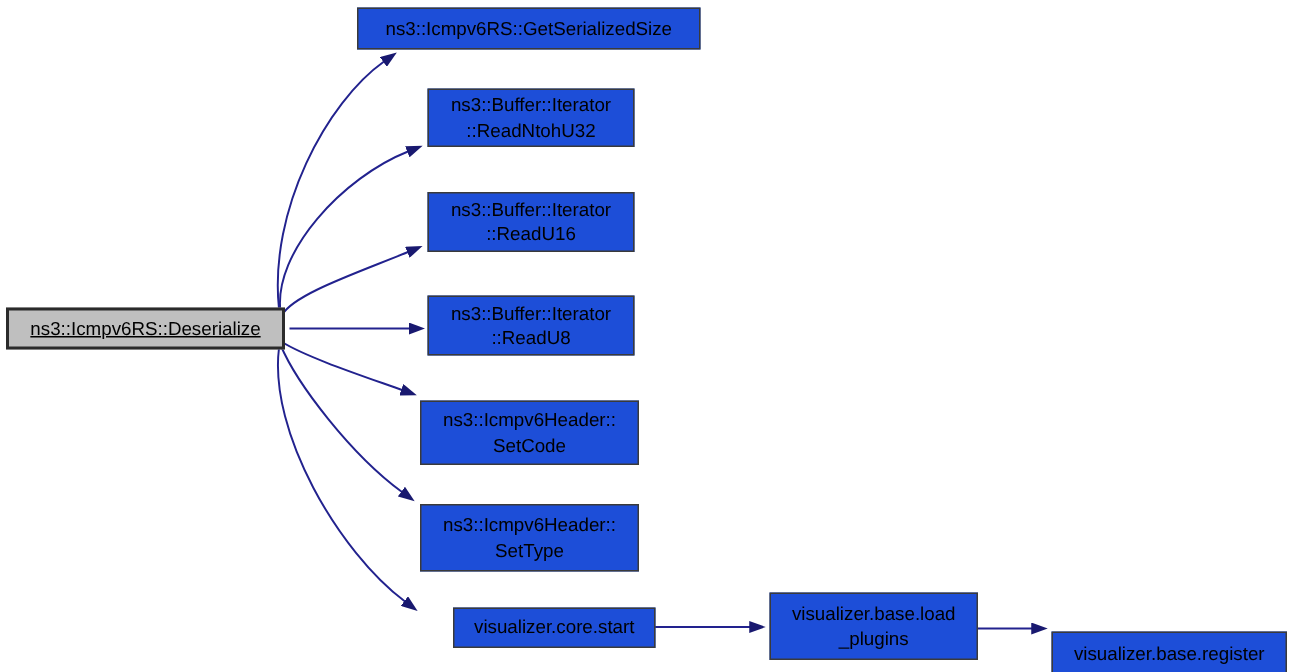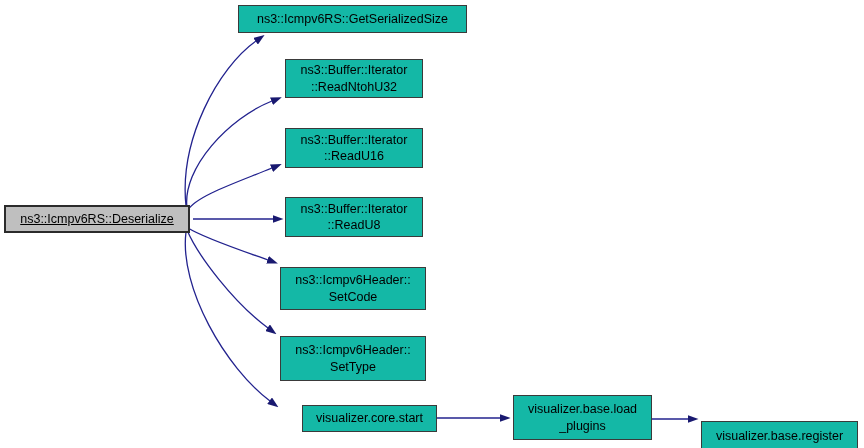--- a/index.html
+++ b/index.html
@@ -8,21 +8,21 @@
     width:864px; height:448px;
     background:var(--background,#ffffff);
     font-family:"Liberation Sans", sans-serif;
     overflow:hidden;
   }
   .edges { position:absolute; left:0; top:0; width:864px; height:448px; }
   .edge { fill:none; stroke:var(--edge,#20208c); stroke-width:1.3px; }
   .arrowhead { fill:var(--edge-head,#191970); }
   .node {
     position:absolute; box-sizing:border-box;
-    background:#14b8a6;
+    background:#1d4ed8;
     border:1.4px solid var(--node-border,#3a3a3a);
     display:flex; align-items:center; justify-content:center;
     text-align:center; white-space:pre-line;
     font-size:12.5px; line-height:16.5px; color:#000000;
     cursor:pointer;
   }
   .node--highlight {
     background:var(--highlight-fill,#bfbfbf);
     border:2px solid var(--node-border-strong,#2b2b2b);
     cursor:default;

